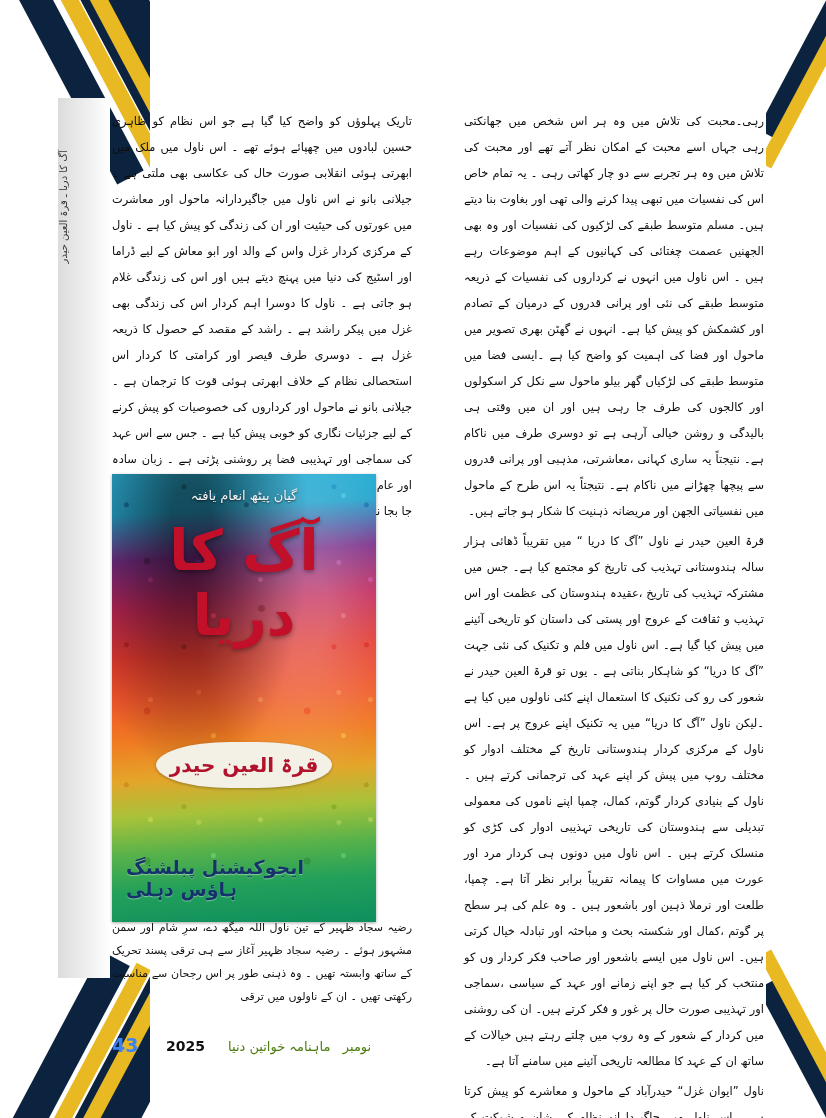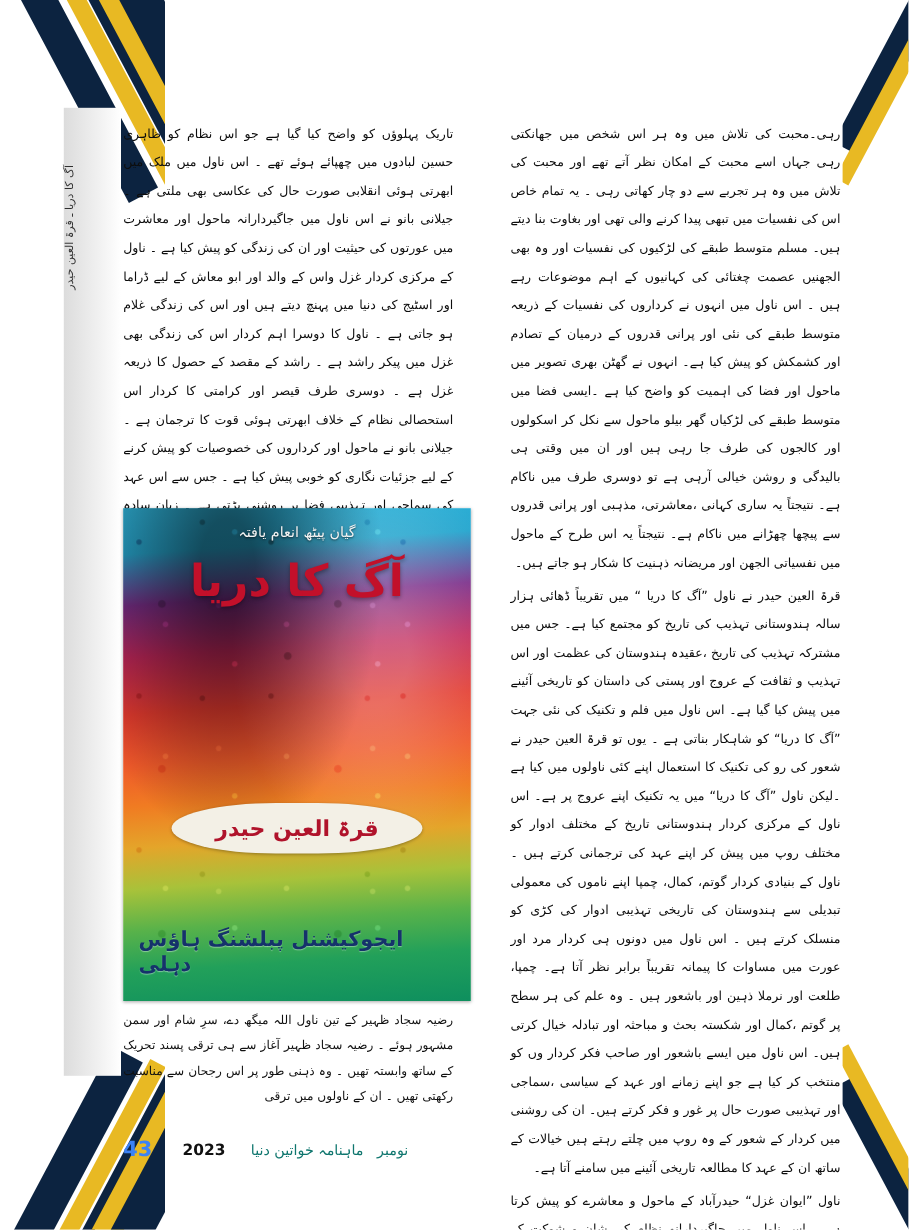--- a/index.html
+++ b/index.html
@@ -164,22 +164,22 @@
   }
   .col p { margin: 0 0 4px 0; }
 
   .col-right { right: 62px; width: 300px; }
   .col-left  { left: 112px; width: 300px; }
 
   
   .cover {
     position: absolute;
     left: 112px;
-    top: 462px;
-    width: 316px;
+    top: 474px;
+    width: 264px;
     height: 448px;
     background:
       radial-gradient(ellipse at 30% 12%, rgba(0,0,0,.55) 0 8%, rgba(0,0,0,0) 45%),
       radial-gradient(ellipse at 72% 30%, rgba(255,255,255,.25) 0 10%, rgba(255,255,255,0) 40%),
       linear-gradient(176deg,
         #2fb3d9 0%,
         #28a7cf 9%,
         #7b2f8a 19%,
         #c0275a 29%,
         #e23a2e 40%,
@@ -220,21 +220,21 @@
     text-shadow: 0 1px 2px rgba(0,0,0,.6);
   }
   .cover-title {
     position: absolute;
     top: 44px;
     right: 20px;
     left: 20px;
     text-align: center;
     direction: rtl;
     color: #c2102a;
-    font-size: 40px;
+    font-size: 56px;
     font-weight: bold;
     letter-spacing: 1px;
     text-shadow: 0 2px 4px rgba(0,0,0,.35);
   }
   .cover-author-plate {
     position: absolute;
     left: 44px;
     right: 44px;
     top: 268px;
     height: 46px;
@@ -299,21 +299,21 @@
     font-size: 14px;
     font-weight: bold;
     color: #111;
   }
   .footer-title {
     position: absolute;
     left: 228px;
     bottom: 64px;
     direction: rtl;
     font-size: 13px;
-    color: #0f766e;
+    color: #4d7c0f;
   }
 </style>
 </head>
 <body>
 
 <div id="page">
 
   <div class="corner tl">
     <div class="band b1"></div>
     <div class="band b2"></div>
@@ -358,20 +358,20 @@
     <div class="cover-author-plate">
       <div class="cover-author">قرۃ العین حیدر</div>
     </div>
     <div class="cover-publisher">ایجوکیشنل پبلشنگ ہاؤس دہلی</div>
   </div>
 
   <div class="caption">رضیہ سجاد ظہیر کے تین ناول اللہ میگھ دے، سرِ شام اور سمن مشہور ہوئے ۔ رضیہ سجاد ظہیر آغاز سے ہی ترقی پسند تحریک کے ساتھ وابستہ تھیں ۔ وہ ذہنی طور پر اس رجحان سے مناسبت رکھتی تھیں ۔ ان کے ناولوں میں ترقی</div>
 
   <div class="footer"></div>
   <div class="page-number">43</div>
-  <div class="footer-year">2023</div>
+  <div class="footer-year">2025</div>
   <div class="footer-title">
     <span>نومبر</span>
     &nbsp;
     <span>ماہنامہ خواتین دنیا</span>
   </div>
 
 </div>
 
 </body></html>

